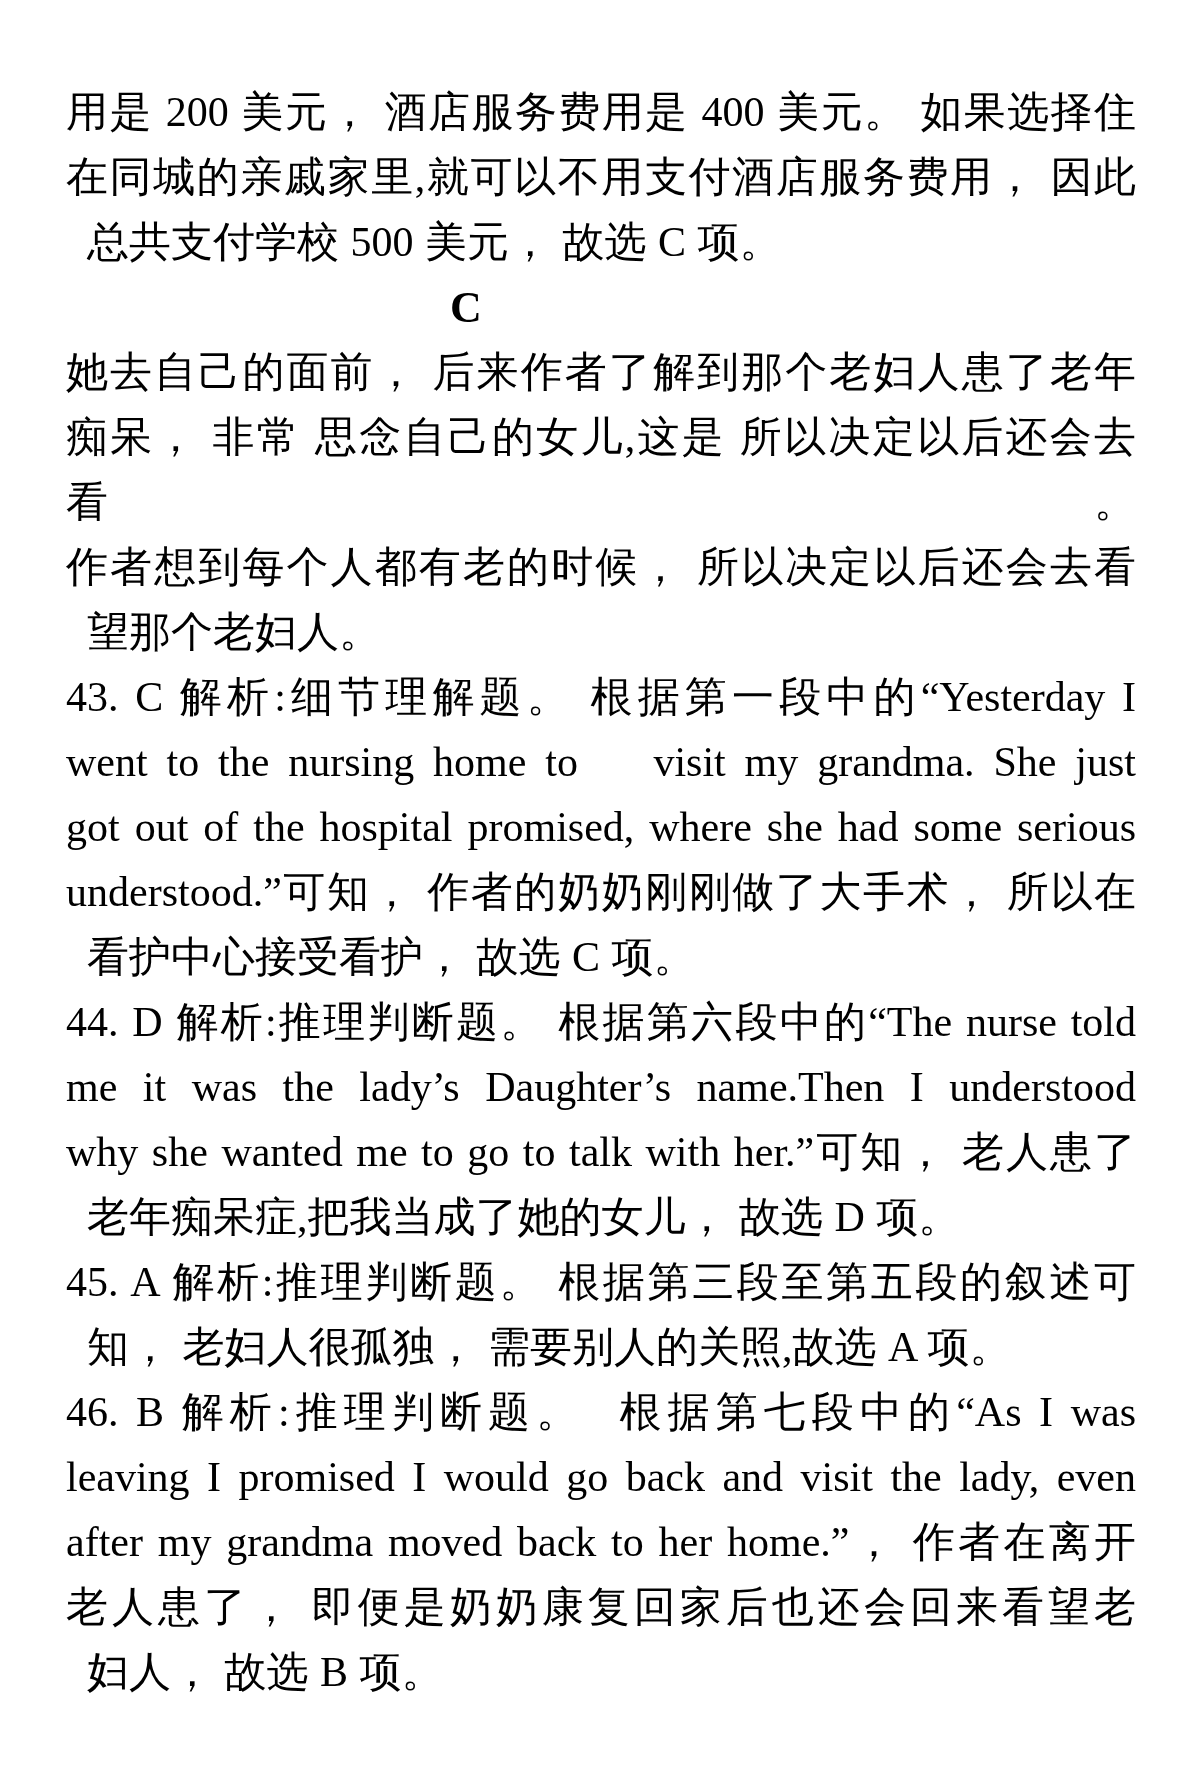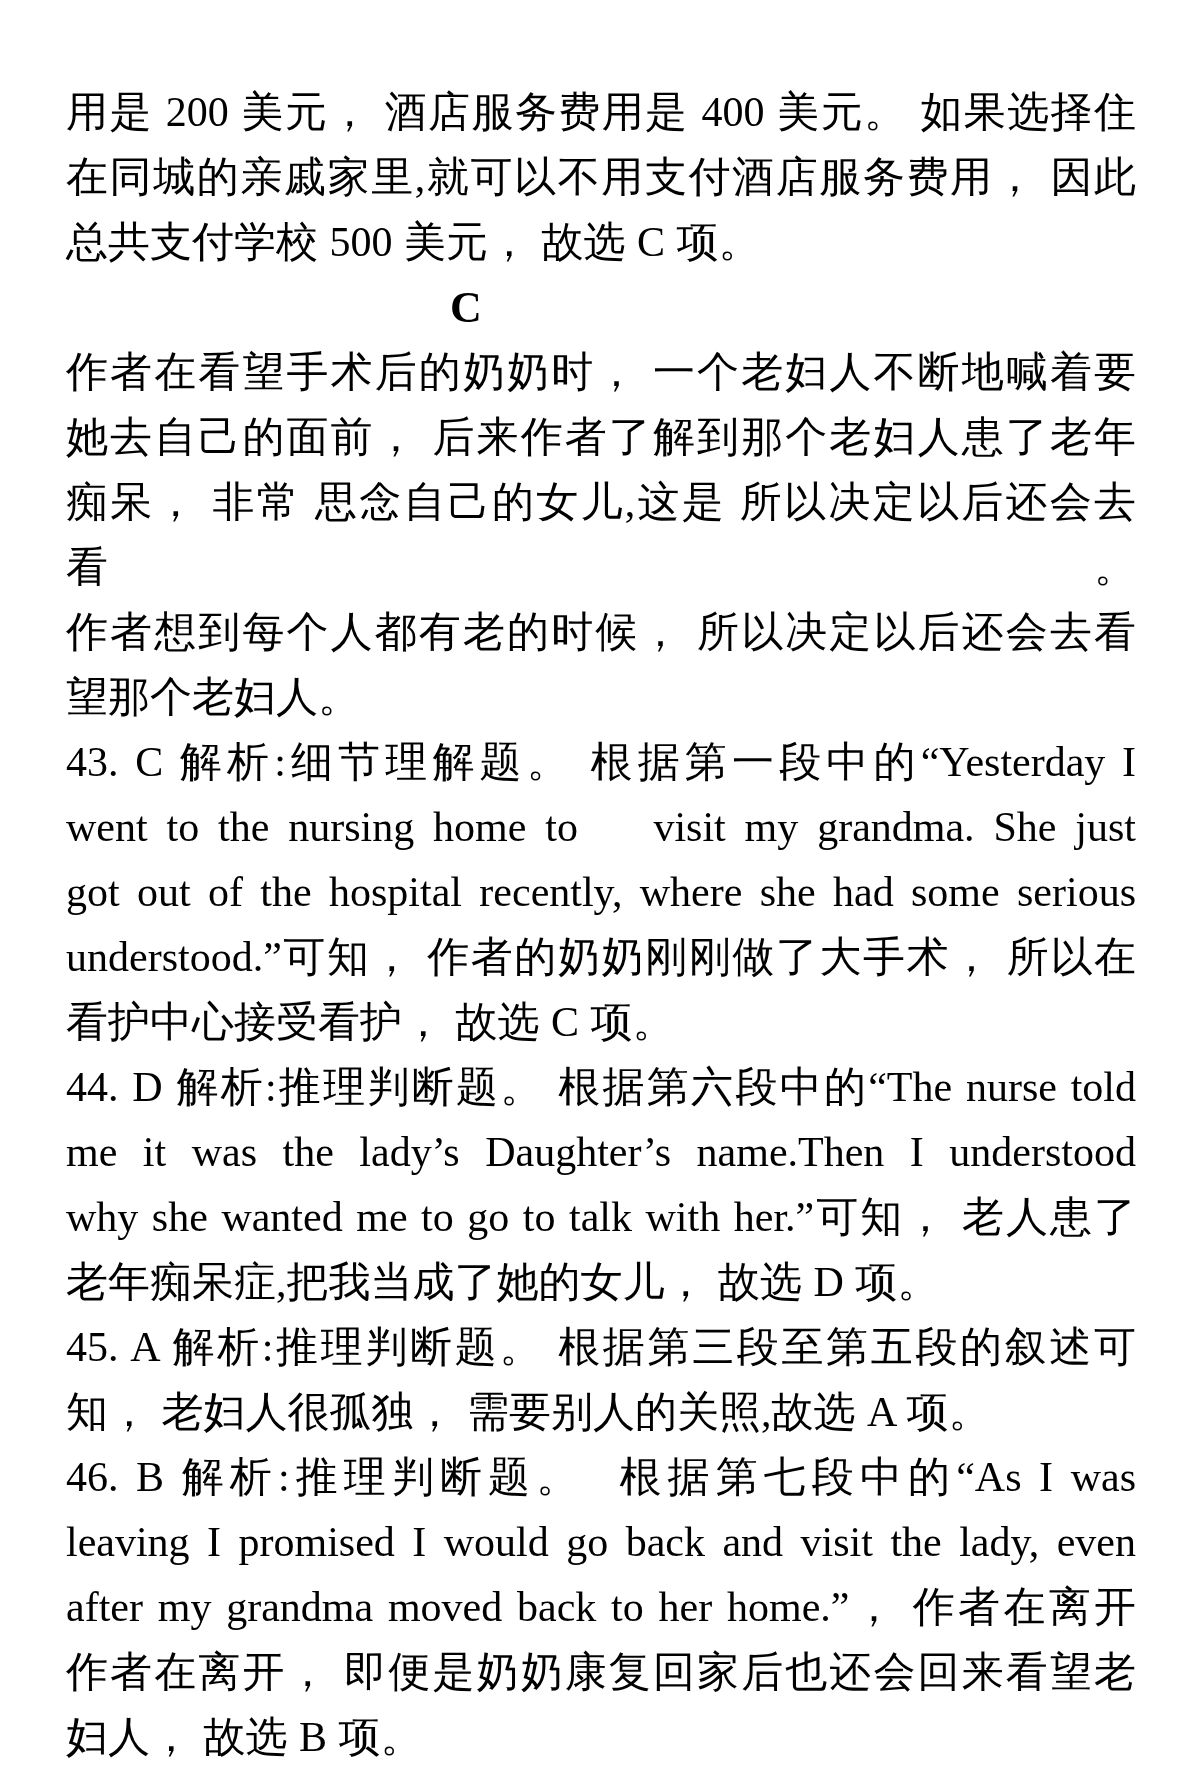--- a/index.html
+++ b/index.html
@@ -25,52 +25,52 @@
     font-size: 42px;
     line-height: 65px;
     white-space: pre-wrap;
     text-align: justify;
     text-align-last: justify;
     word-spacing: 1px;
   }
   .line.end {
     text-align: left;
     text-align-last: left;
+    margin-left: 21px;
   }
   .heading {
     font-size: 44px;
     line-height: 65px;
     font-weight: bold;
     text-align: center;
     text-align-last: center;
     margin-right: 270px;
   }
 </style>
 </head>
 <body>
 
 <div class="page">
   <div class="line">用是 200 美元， 酒店服务费用是 400 美元。 如果选择住</div>
   <div class="line">在同城的亲戚家里,就可以不用支付酒店服务费用， 因此</div>
   <div class="line end">总共支付学校 500 美元， 故选 C 项。</div>
   <div class="heading">C</div>
-  <div class="line">作者在看望手术后的奶奶时， 一个老妇人不断地喊着要</div>
   <div class="line">她去自己的面前， 后来作者了解到那个老妇人患了老年</div>
   <div class="line">痴呆， 非常 思念自己的女儿,这是 所以决定以后还会去看。</div>
   <div class="line">作者想到每个人都有老的时候， 所以决定以后还会去看</div>
   <div class="line end">望那个老妇人。</div>
   <div class="line">43. C 解析:细节理解题。 根据第一段中的“Yesterday I</div>
   <div class="line">went to the nursing home to    visit my grandma. She just</div>
-  <div class="line">got out of the hospital recently, where she had some serious</div>
+  <div class="line">got out of the hospital promised, where she had some serious</div>
   <div class="line">understood.”可知， 作者的奶奶刚刚做了大手术， 所以在</div>
   <div class="line end">看护中心接受看护， 故选 C 项。</div>
   <div class="line">44. D 解析:推理判断题。 根据第六段中的“The nurse told</div>
   <div class="line">me it was the lady’s Daughter’s name.Then I understood</div>
   <div class="line">why she wanted me to go to talk with her.”可知， 老人患了</div>
   <div class="line end">老年痴呆症,把我当成了她的女儿， 故选 D 项。</div>
   <div class="line">45. A 解析:推理判断题。 根据第三段至第五段的叙述可</div>
   <div class="line end">知， 老妇人很孤独， 需要别人的关照,故选 A 项。</div>
   <div class="line">46. B 解析:推理判断题。  根据第七段中的“As I was</div>
   <div class="line">leaving I promised I would go back and visit the lady, even</div>
   <div class="line">after my grandma moved back to her home.”， 作者在离开</div>
-  <div class="line">作者在离开， 即便是奶奶康复回家后也还会回来看望老</div>
+  <div class="line">老人患了， 即便是奶奶康复回家后也还会回来看望老</div>
   <div class="line end">妇人， 故选 B 项。</div>
 </div>
 
 </body></html>

